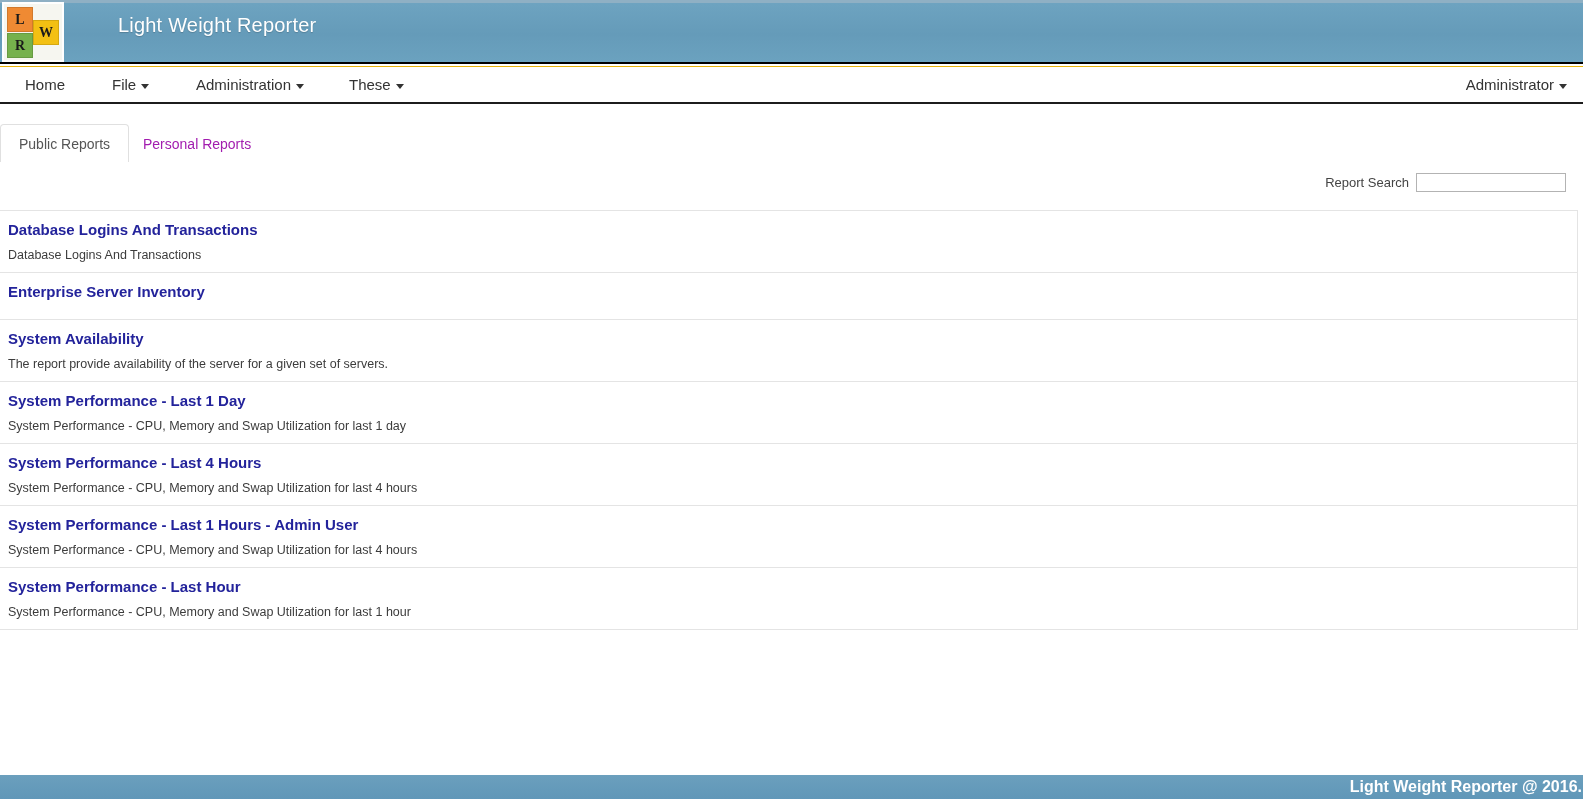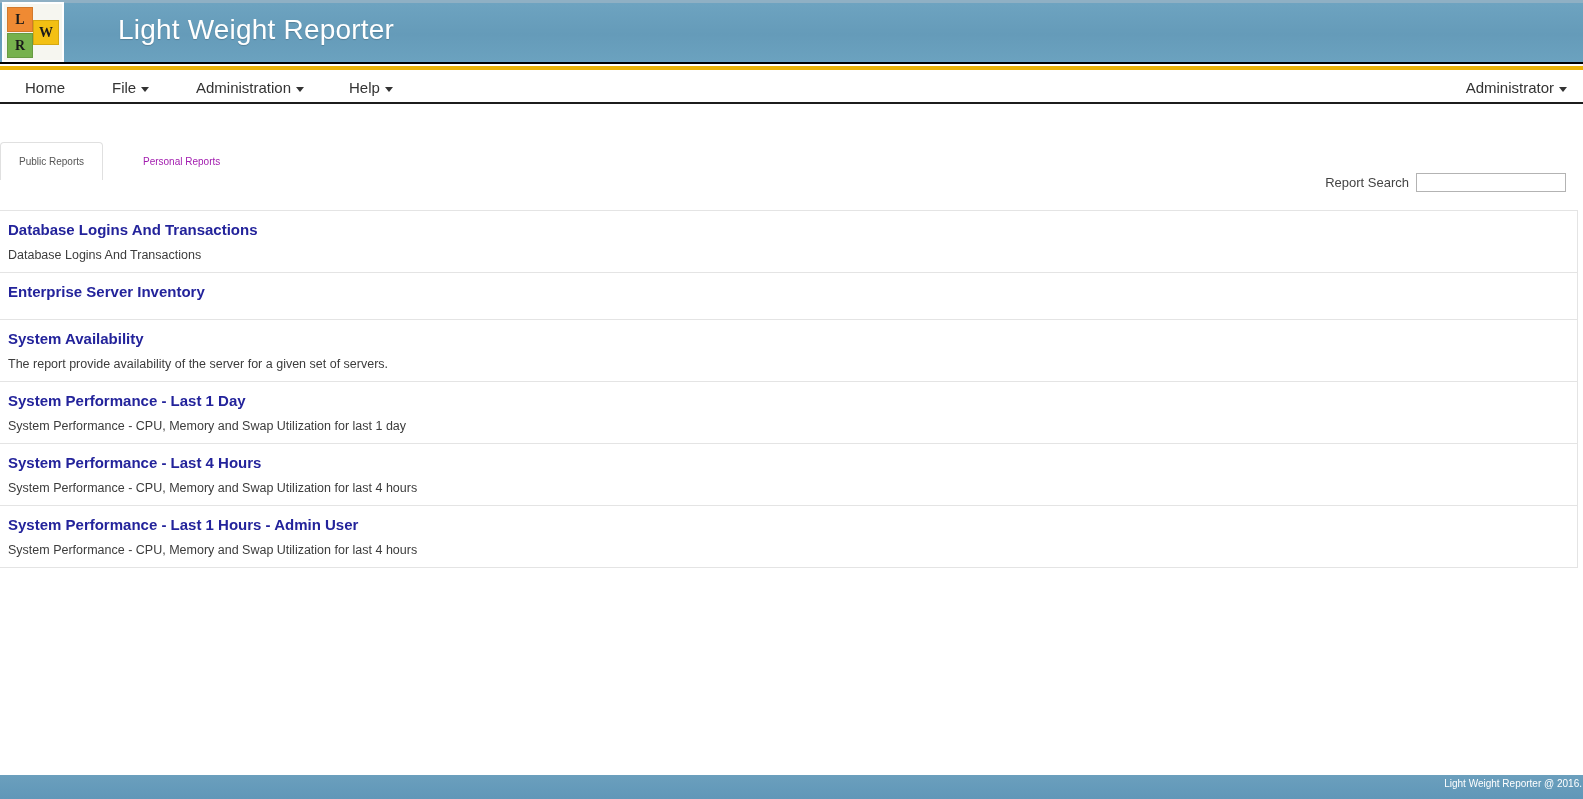--- a/index.html
+++ b/index.html
@@ -62,35 +62,35 @@
     box-sizing: border-box;
   }
   .logo-l { left: 3px;  top: 3px;  width: 26px; height: 25px; background: #ef8a33; }
   .logo-r { left: 3px;  top: 29px; width: 26px; height: 25px; background: #76b14c; }
   .logo-w { left: 29px; top: 16px; width: 26px; height: 25px; background: #f3c013; }
 
   #app-title {
     position: absolute;
     left: 118px;
     top: 14px;
-    font-size: 28px;
+    font-size: 20px;
     color: #ffffff;
     letter-spacing: 0.2px;
     text-shadow: 0 1px 1px rgba(0,0,0,0.18);
     white-space: nowrap;
   }
 
   
   #main-nav {
     position: absolute;
     top: 66px; left: 0;
     width: 1583px;
     height: 38px;
     background: #ffffff;
-    border-top: 4px solid #eab308;
+    border-top: 1px solid #eab308;
     border-bottom: 2px solid #1c1c1c;
     box-sizing: border-box;
   }
   .nav-item {
     position: absolute;
     top: 9px;
     font-size: 15px;
     color: #333333;
     cursor: pointer;
     white-space: nowrap;
@@ -112,24 +112,24 @@
 
   
   #tab-strip {
     position: absolute;
     top: 106px; left: 0;
     width: 1583px;
     height: 56px;
   }
   .tab {
     position: absolute;
-    top: 36px;
+    top: 18px;
     height: 38px;
     line-height: 38px;
-    font-size: 10px;
+    font-size: 14px;
     padding: 0 18px;
     box-sizing: border-box;
     cursor: pointer;
     white-space: nowrap;
   }
   #tab-public {
     left: 0;
     color: #555555;
     background: #ffffff;
     border: 1px solid #e0e0e0;
@@ -212,23 +212,24 @@
     bottom: 0;
     width: 1583px;
     height: 24px;
     background: linear-gradient(to bottom, #6b9fbd 0%, #6097b8 100%);
     overflow: hidden;
   }
   #footer-text {
     position: absolute;
     right: 1px;
     top: 3px;
-    font-size: 10px;
+    font-size: 16px;
     color: #ffffff;
     white-space: nowrap;
+    font-weight: bold;
   }
 </style>
 </head>
 <body>
 
 <div id="app-header">
   <div class="logo-box">
     <div class="logo-inner">
       <div class="logo-tile logo-l">L</div>
       <div class="logo-tile logo-r">R</div>
@@ -242,21 +243,21 @@
   <div class="nav-item" id="nav-home">
     <span>Home</span>
   </div>
   <div class="nav-item" id="nav-file">
     <span>File</span><span class="caret"></span>
   </div>
   <div class="nav-item" id="nav-admin">
     <span>Administration</span><span class="caret"></span>
   </div>
   <div class="nav-item" id="nav-help">
-    <span>Help</span><span class="caret"></span>
+    <span>These</span><span class="caret"></span>
   </div>
   <div class="nav-item" id="nav-user">
     <span>Administrator</span><span class="caret"></span>
   </div>
 </div>
 
 <div id="tab-strip">
   <div class="tab" id="tab-public">
     <span>Public Reports</span>
   </div>
@@ -294,18 +295,22 @@
   <div class="report-row">
     <a class="report-title">System Performance - Last 4 Hours</a>
     <span class="report-desc">System Performance - CPU, Memory and Swap Utilization for last 4 hours</span>
   </div>
 
   <div class="report-row">
     <a class="report-title">System Performance - Last 1 Hours - Admin User</a>
     <span class="report-desc">System Performance - CPU, Memory and Swap Utilization for last 4 hours</span>
   </div>
 
+  <div class="report-row">
+    <a class="report-title">System Performance - Last Hour</a>
+    <span class="report-desc">System Performance - CPU, Memory and Swap Utilization for last 1 hour</span>
+  </div>
 
 </div>
 
 <div id="app-footer">
   <span id="footer-text">Light Weight Reporter @ 2016.</span>
 </div>
 
 </body></html>

